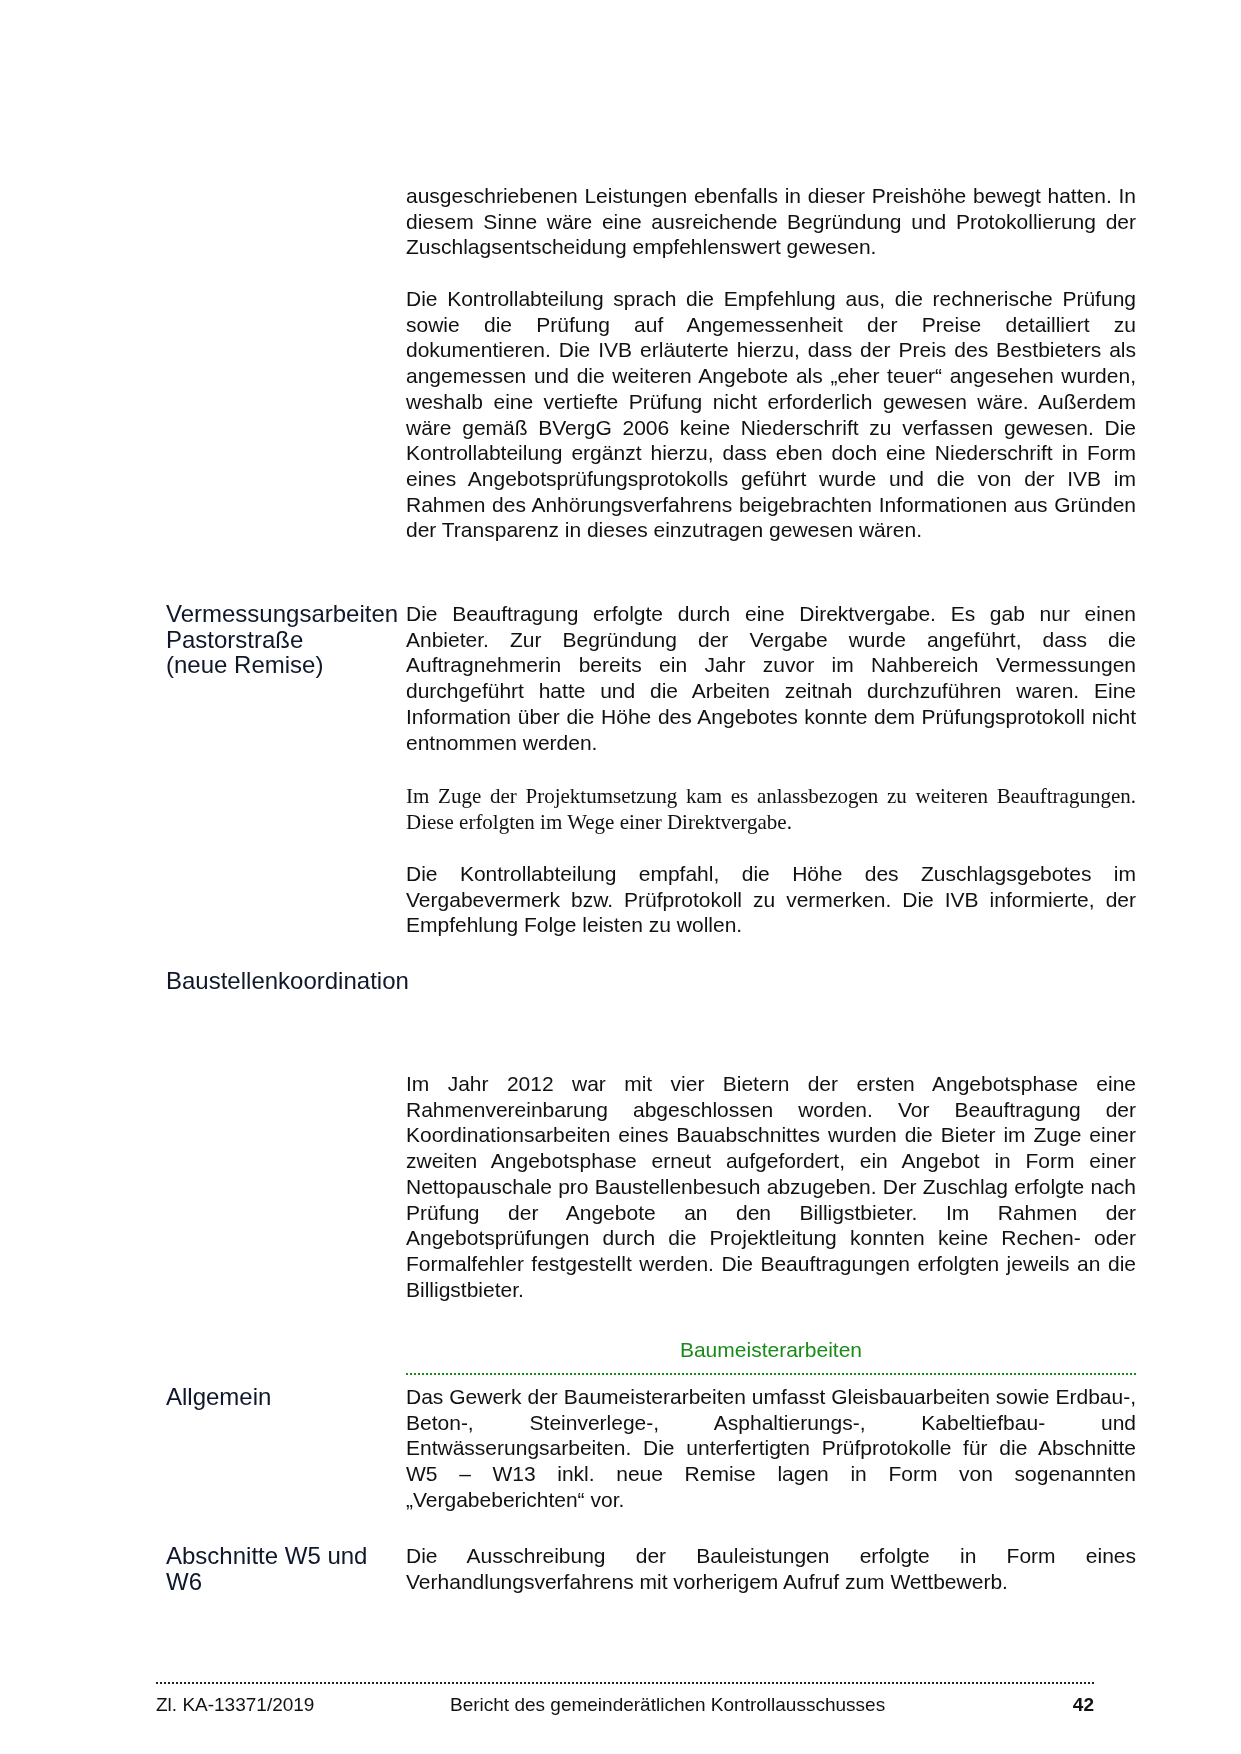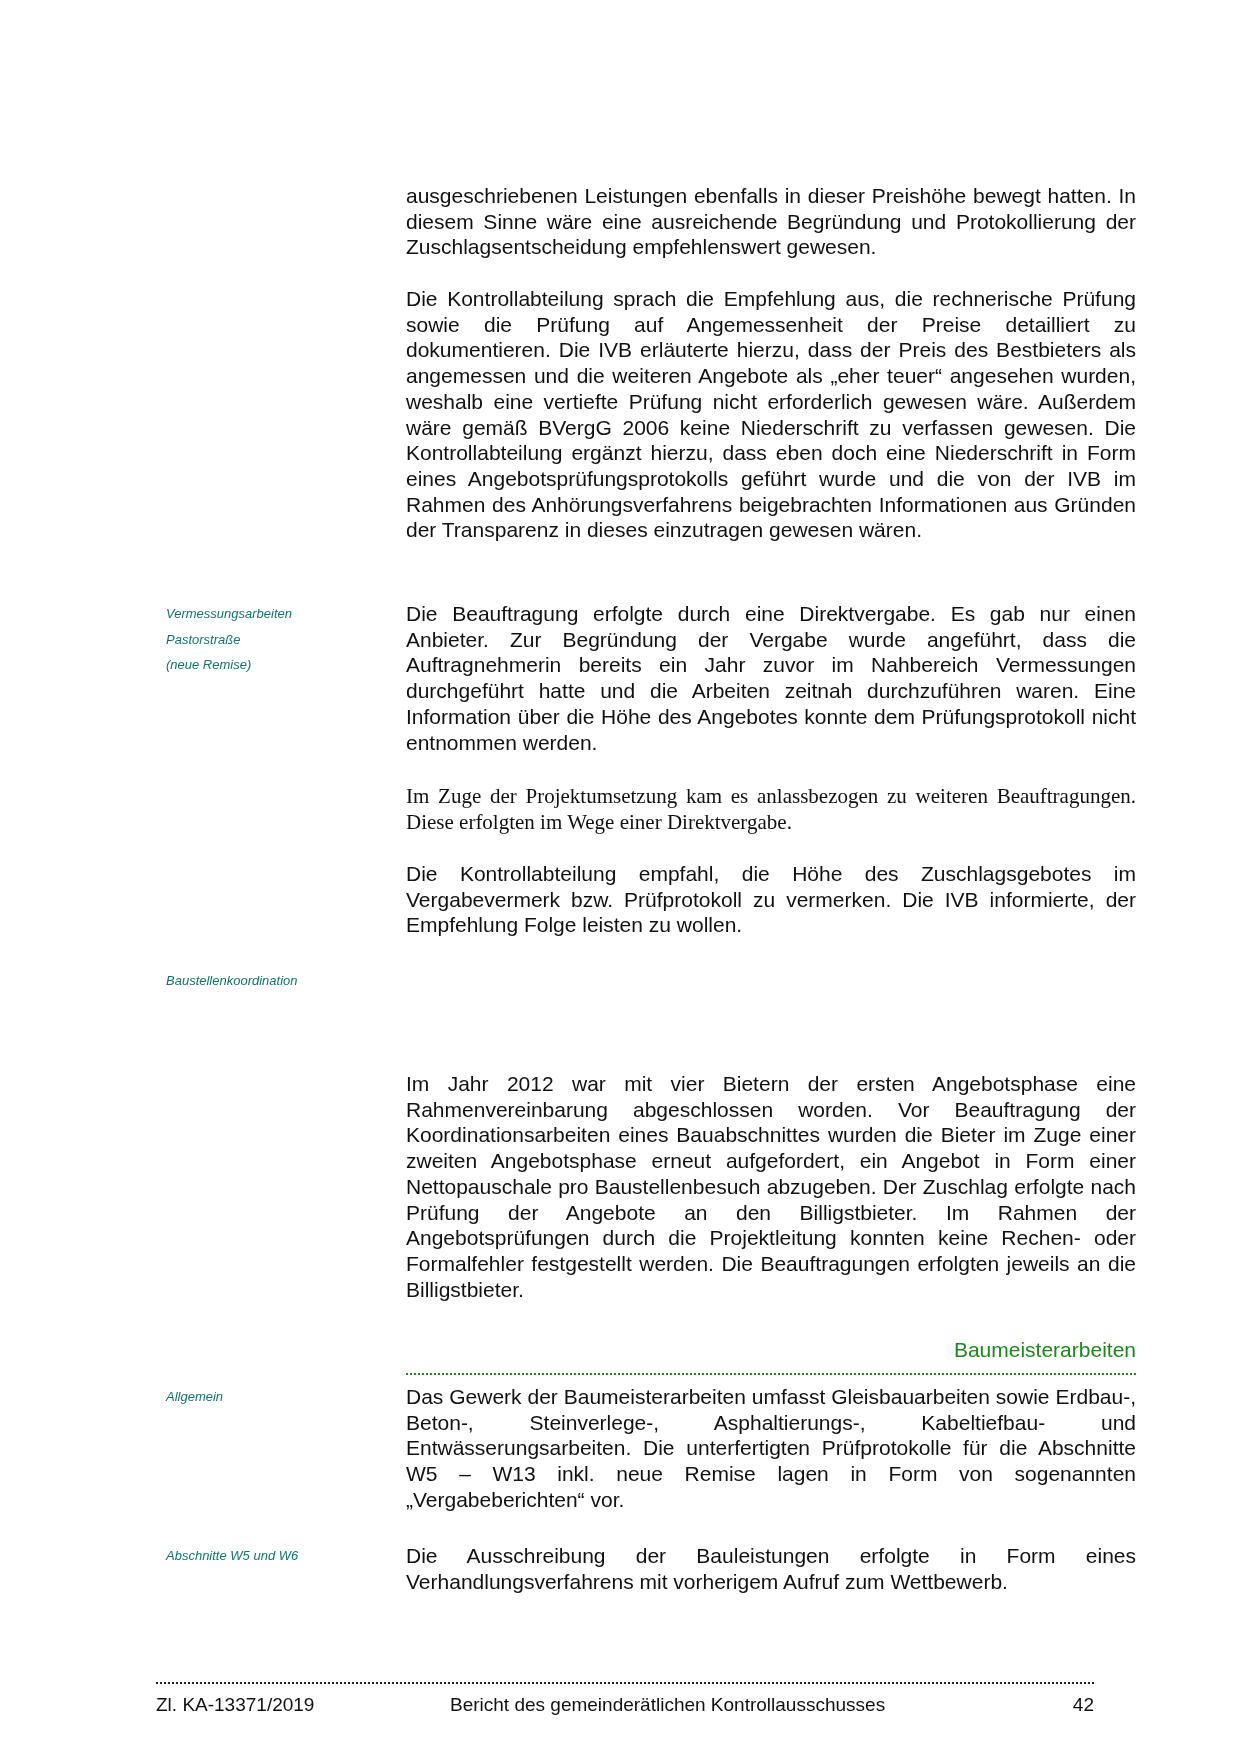--- a/index.html
+++ b/index.html
@@ -1,32 +1,32 @@
 <!DOCTYPE html>
 <html><head>
 <meta charset="utf-8">
 <style>
   html, body { margin: 0; padding: 0; background: #ffffff; }
   body { width: 1241px; height: 1754px; position: relative; overflow: hidden;
          font-family: "Liberation Sans", sans-serif; color: #111111; }
   .page { position: absolute; left: 8px; top: 0; width: 1036px; height: 1754px; margin-top: 35px; }
-  .label { position: absolute; left: 0; top: 0; width: 230px; color: #0f766e;
-           font-size: 13px; line-height: 25.5px; font-style: italic; }
+  .label { position: absolute; left: 0; top: 0; width: 230px; color: #0f172a;
+           font-size: 24px; line-height: 25.5px; }
   .para { position: absolute; left: 240px; width: 730px; font-size: 21px;
           line-height: 25.7px; text-align: justify; hyphens: manual; }
   .section-heading { position: absolute; left: 398px; width: 730px; top: 1302px;
-          text-align: right; color: #1a8a1a; font-size: 21px; line-height: 26px; }
+          text-align: center; color: #1a8a1a; font-size: 21px; line-height: 26px; }
   .section-rule { position: absolute; left: 398px; width: 730px; top: 1338px;
           border-top: 2px dotted #1a8a1a; height: 0; }
   .footer-rule { position: absolute; left: 148px; width: 938px; top: 1647px;
           border-top: 2px dotted #222; height: 0; }
   .footer { position: absolute; top: 1658px; font-size: 19px; line-height: 24px; color: #111; }
   .footer.left { left: 148px; }
   .footer.center { left: 442px; }
-  .footer.right { left: 1060px; width: 26px; text-align: right; }
+  .footer.right { left: 1060px; width: 26px; text-align: right; font-weight: bold; }
 </style>
 </head>
 <body>
 
 <div class="page">
 
   <p class="para" style="left:398px; top:148px; margin:0;">ausgeschriebenen Leistungen ebenfalls in dieser Preishöhe bewegt hatten. In diesem Sinne wäre eine ausreichende Begründung und Protokollierung der Zuschlagsentscheidung empfehlenswert gewesen.</p>
   <p class="para" style="left:398px; top:251px; margin:0;">Die Kontrollabteilung sprach die Empfehlung aus, die rechnerische Prüfung sowie die Prüfung auf Angemessenheit der Preise detailliert zu dokumentieren. Die IVB erläuterte hierzu, dass der Preis des Bestbieters als angemessen und die weiteren Angebote als „eher teuer“ angesehen wurden, weshalb eine vertiefte Prüfung nicht erforderlich gewesen wäre. Außerdem wäre gemäß BVergG 2006 keine Niederschrift zu verfassen gewesen. Die Kontrollabteilung ergänzt hierzu, dass eben doch eine Niederschrift in Form eines Angebotsprüfungsprotokolls geführt wurde und die von der IVB im Rahmen des Anhörungsverfahrens beigebrachten Informationen aus Gründen der Transparenz in dieses einzutragen gewesen wären.</p>
 
   <div class="label" style="left:158px; top:566px;">

